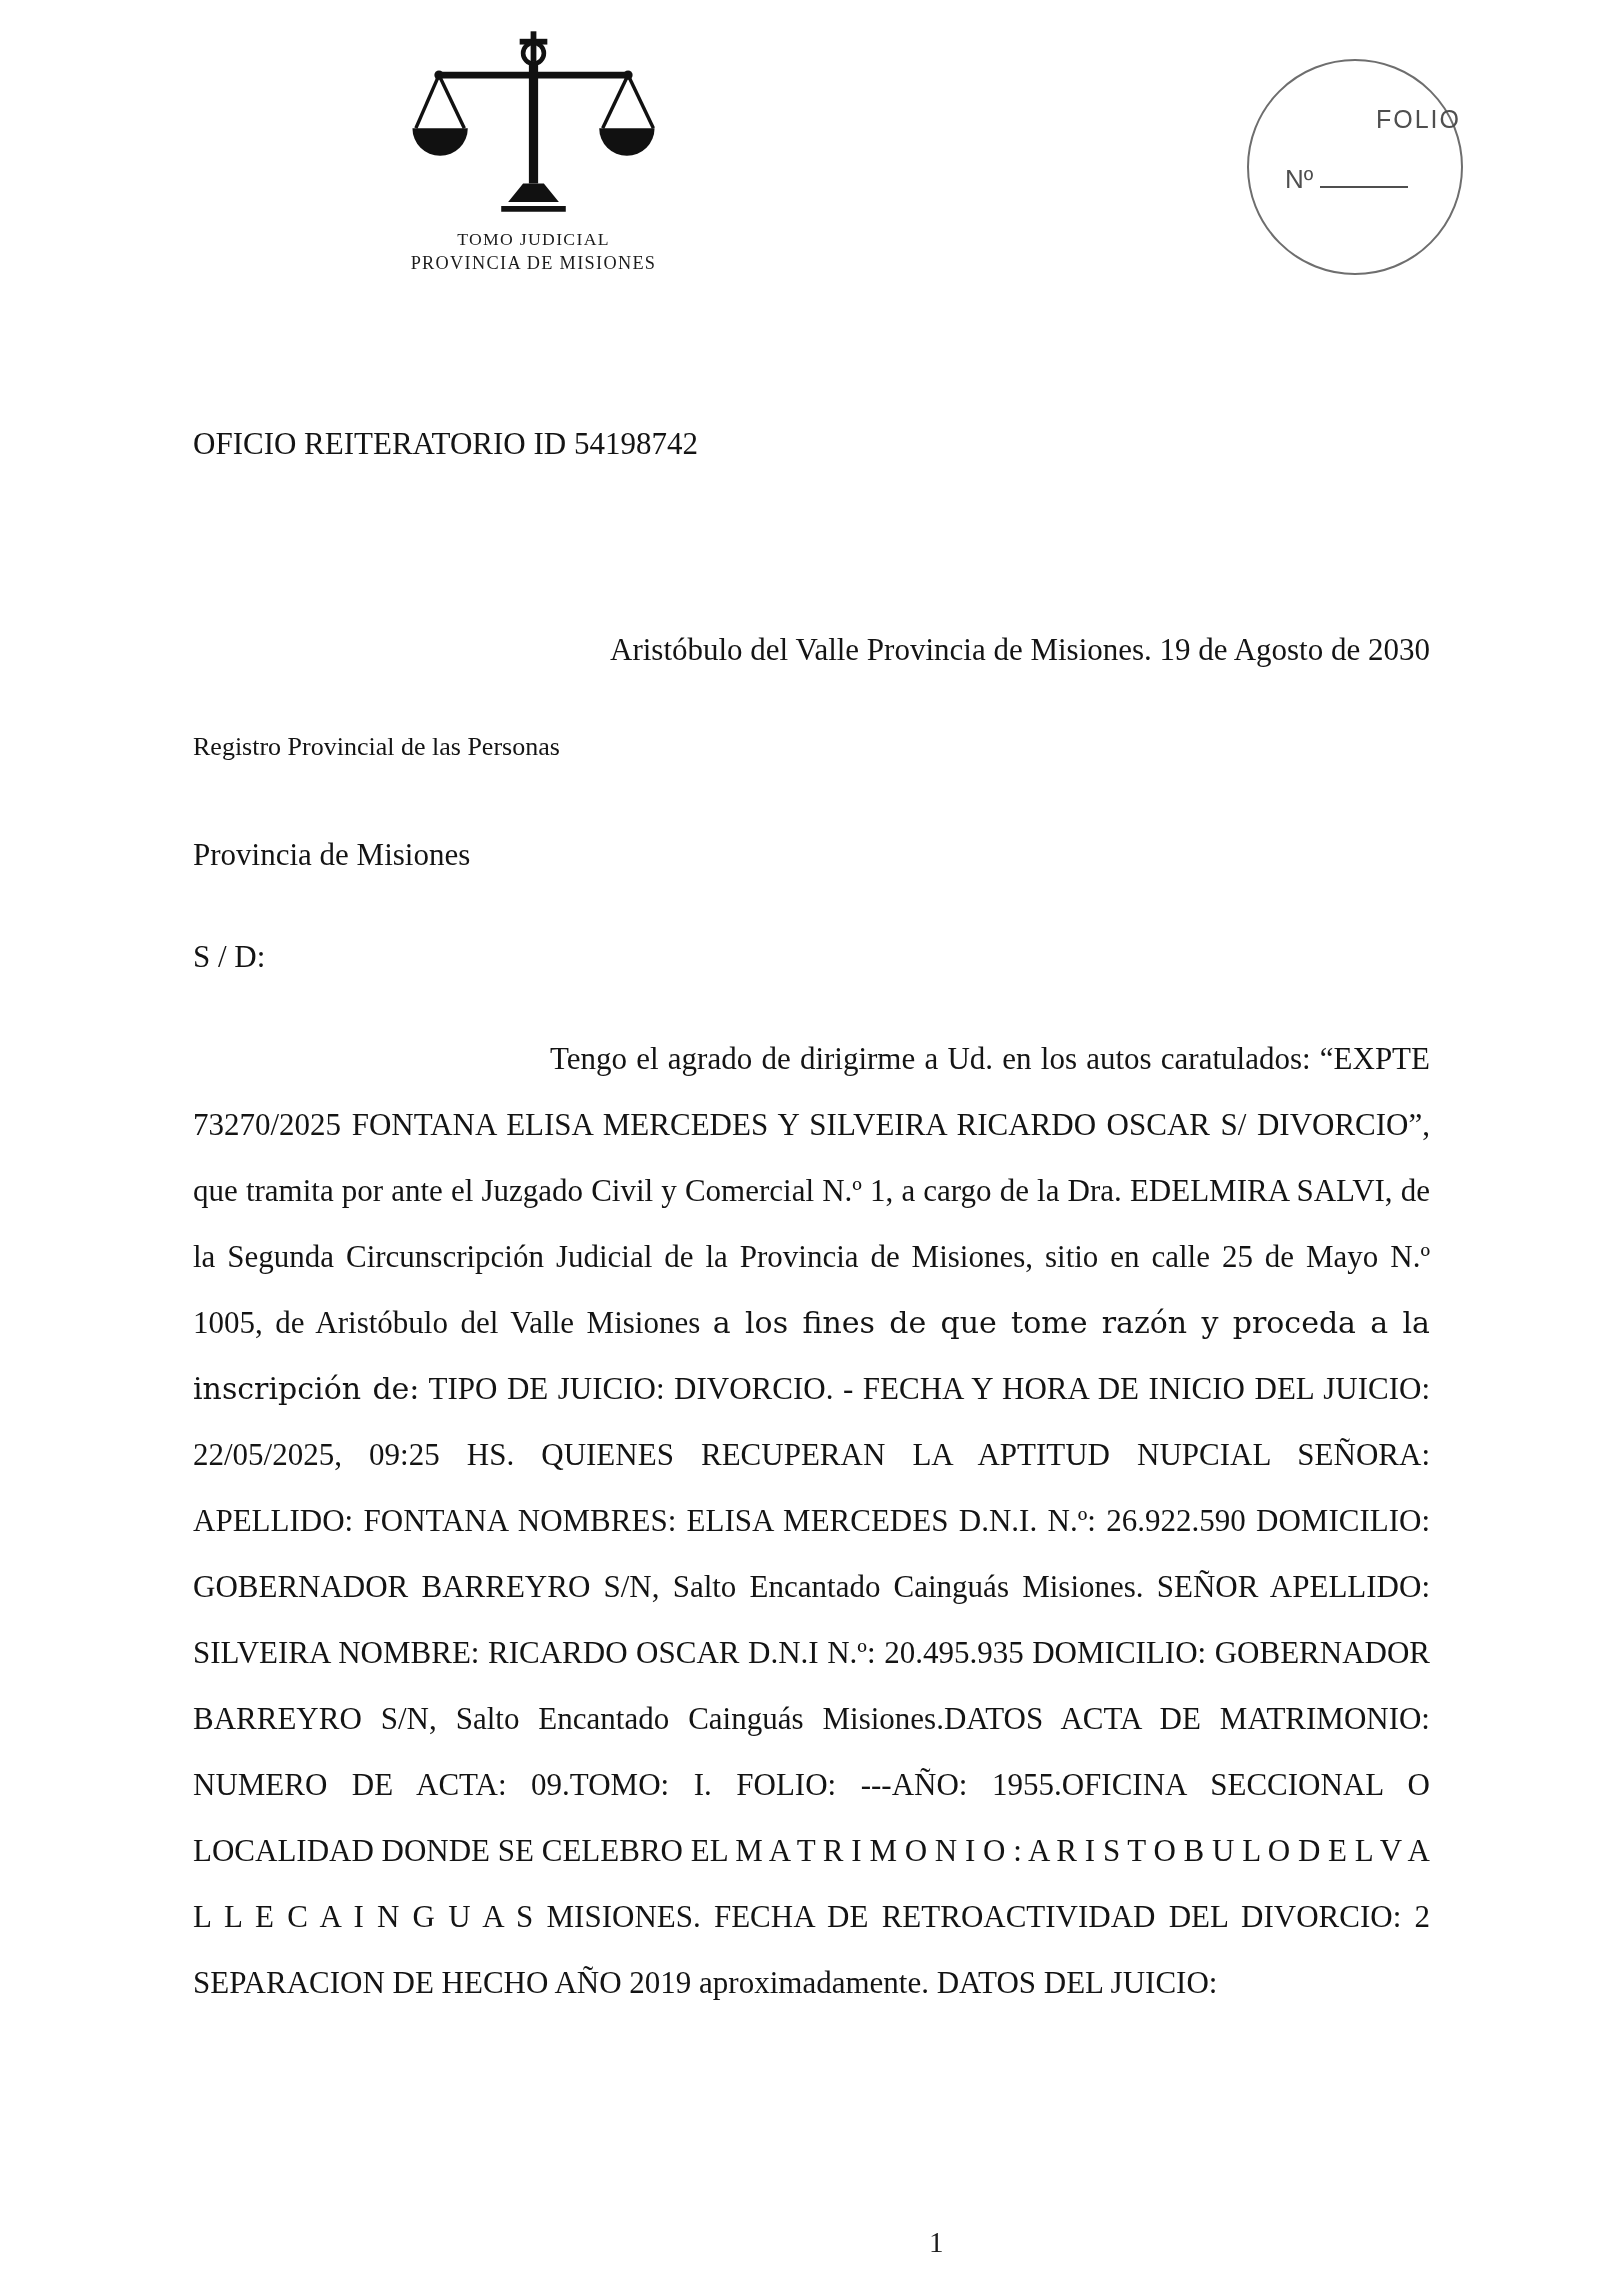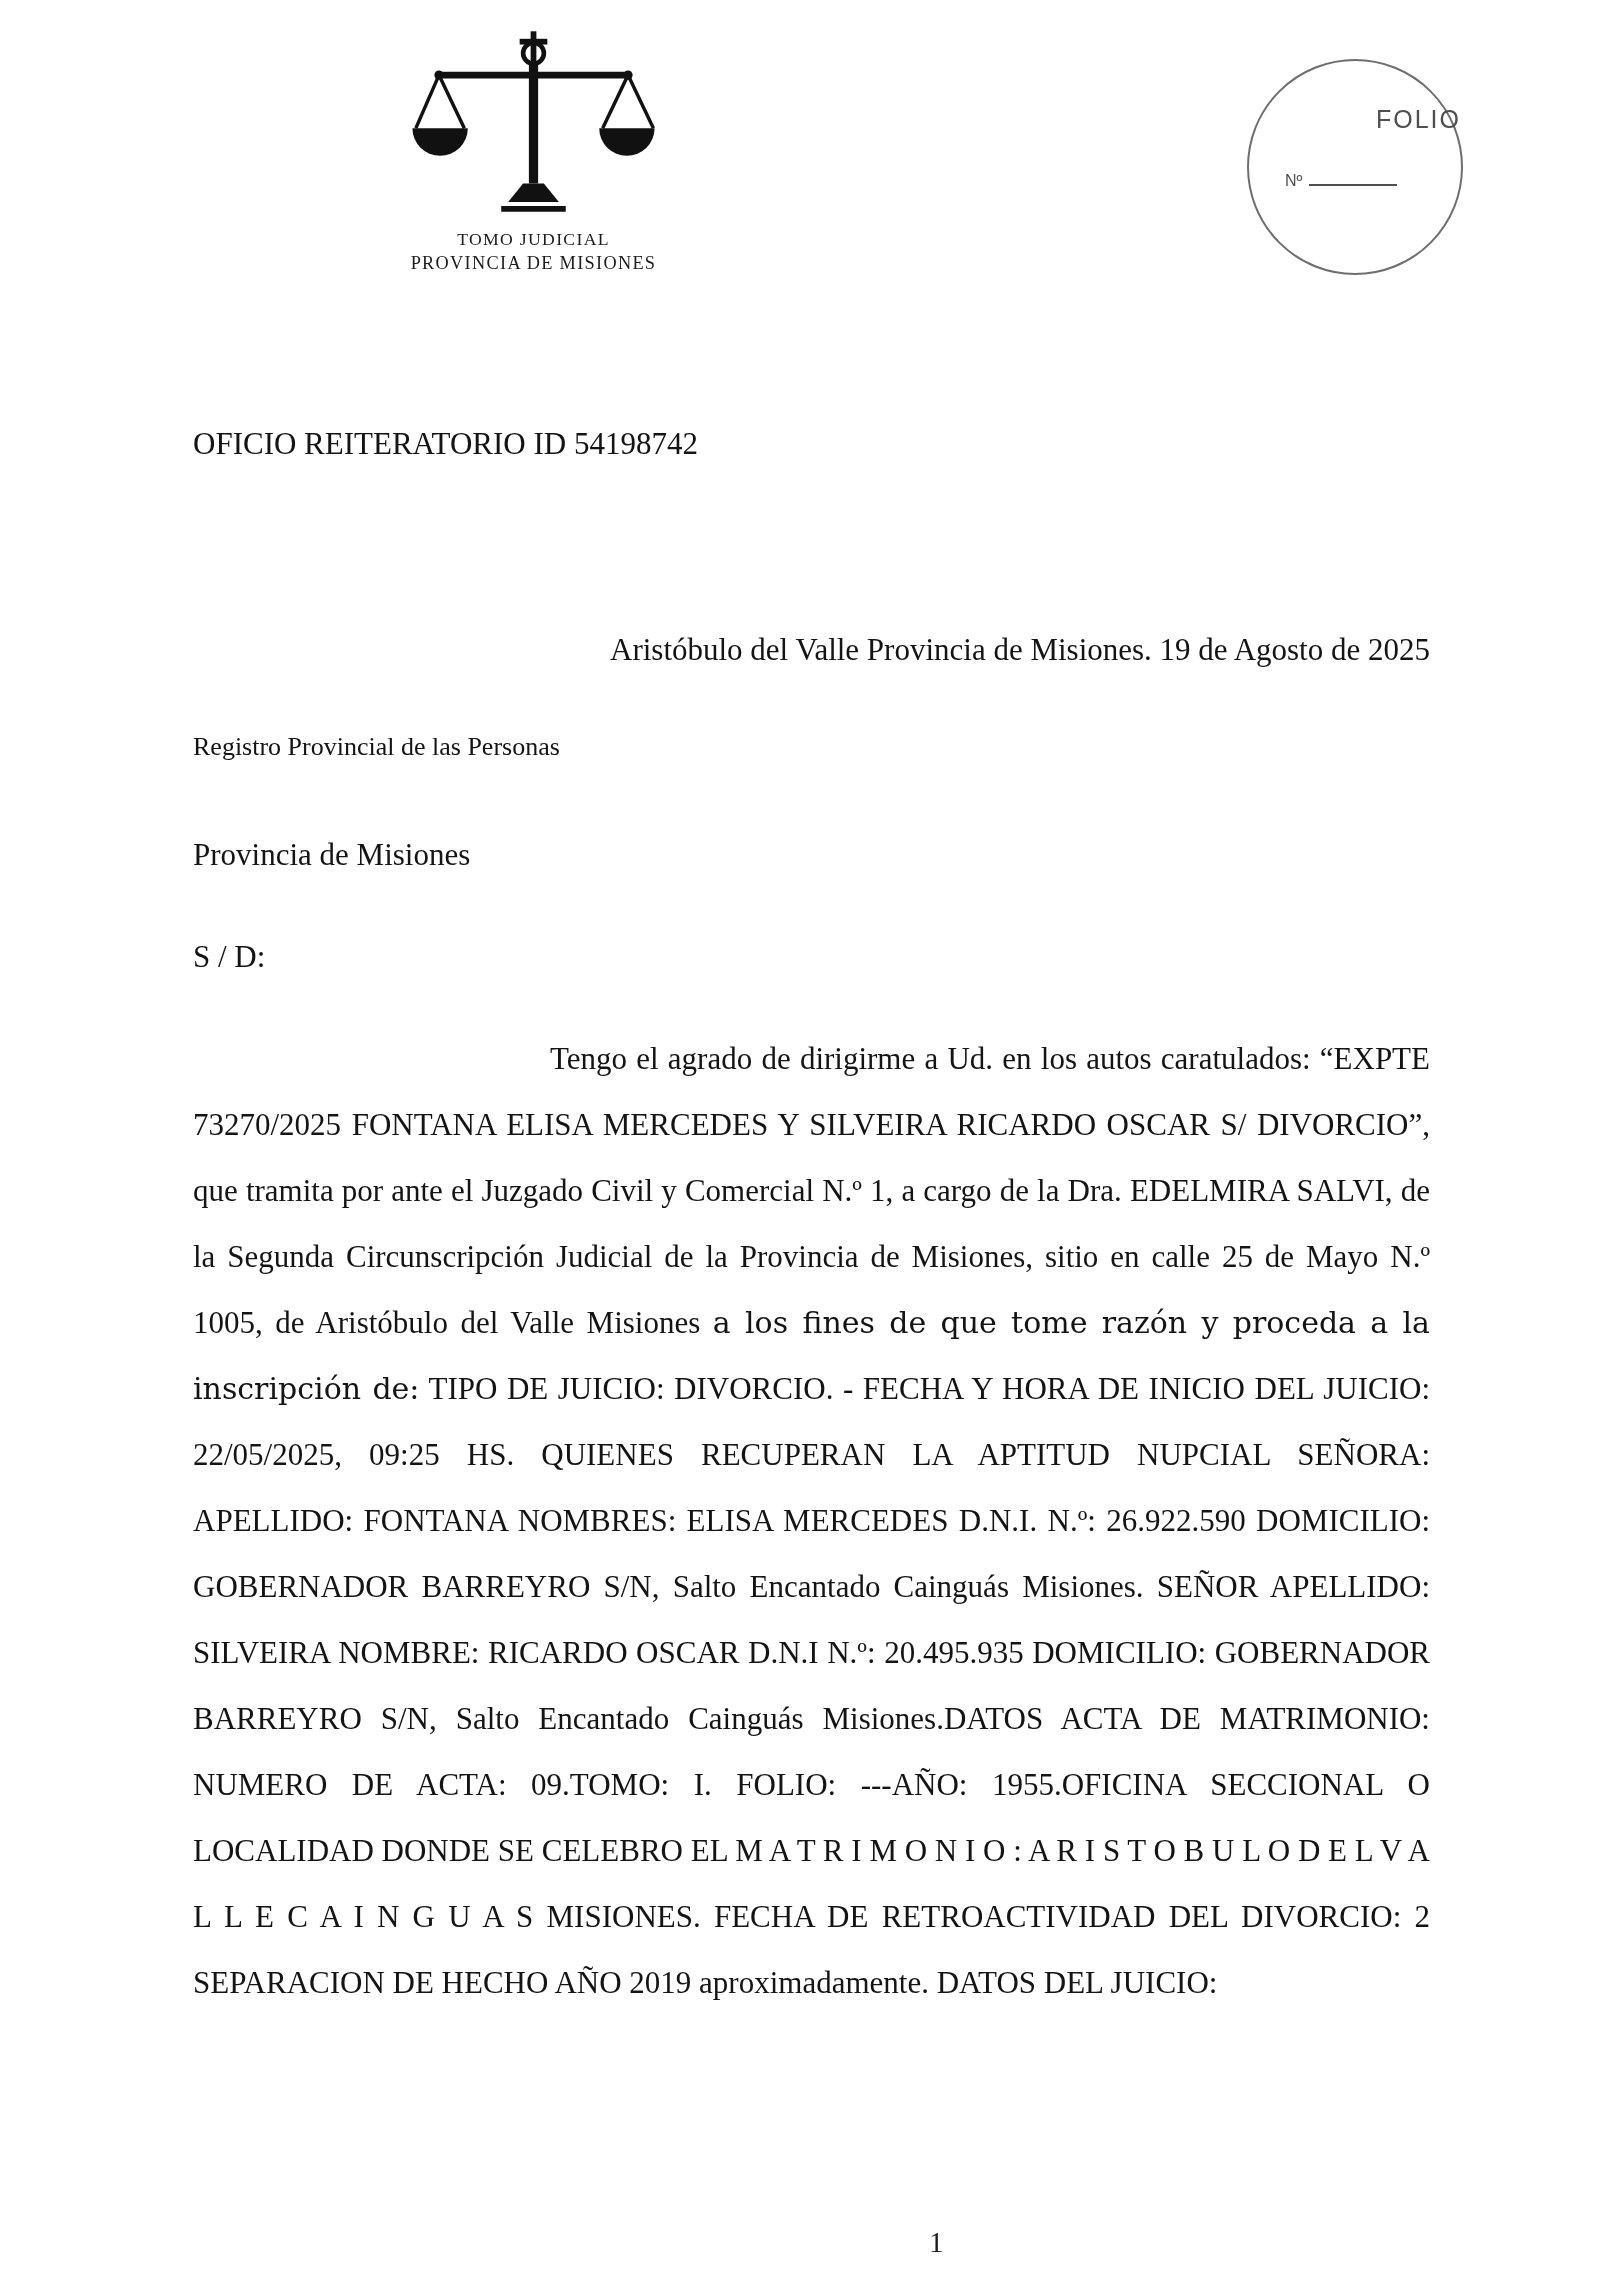--- a/index.html
+++ b/index.html
@@ -50,21 +50,21 @@
     font-family: "Liberation Sans", sans-serif;
     font-size: 25px;
     letter-spacing: 2px;
     color: #4f4f4f;
   }
   .folio-no {
     position: absolute;
     top: 103px;
     left: 36px;
     font-family: "Liberation Sans", sans-serif;
-    font-size: 16px;
+    font-size: 26px;
     color: #4f4f4f;
   }
   .folio-line {
     display: inline-block;
     width: 88px;
     height: 19.6px;
     border-bottom: 2px solid #4f4f4f;
     margin-left: 6.5px;
     vertical-align: baseline;
   }
@@ -172,21 +172,21 @@
 
   <div class="folio-stamp">
     <div class="folio-label">FOLIO</div>
     <div class="folio-no">
       <span>Nº</span><span class="folio-line"></span>
     </div>
   </div>
 
   <p class="doc-title">OFICIO REITERATORIO ID 54198742</p>
 
-  <p class="date-line">Aristóbulo del Valle Provincia de Misiones. 19 de Agosto de 2025</p>
+  <p class="date-line">Aristóbulo del Valle Provincia de Misiones. 19 de Agosto de 2030</p>
 
   <p class="recipient-1">Registro Provincial de las Personas</p>
 
   <p class="recipient-2">Provincia de Misiones</p>
 
   <p class="salutation">S / D:</p>
 
   <p class="body-par"><span>Tengo el agrado de dirigirme a Ud. en los autos caratulados: “EXPTE 73270/2025 FONTANA ELISA MERCEDES Y SILVEIRA RICARDO OSCAR S/ DIVORCIO”, que tramita por ante el Juzgado Civil y Comercial N.º 1, a cargo de la Dra. EDELMIRA SALVI, de la Segunda Circunscripción Judicial de la Provincia de Misiones, sitio en calle 25 de Mayo N.º 1005, de Aristóbulo  del Valle Misiones </span><span class="alt-font">a los fines de que tome razón y proceda a la inscripción de:</span><span> TIPO DE JUICIO: DIVORCIO. - FECHA Y HORA DE INICIO DEL JUICIO: 22/05/2025, 09:25 HS. QUIENES RECUPERAN LA APTITUD NUPCIAL SEÑORA: APELLIDO: FONTANA NOMBRES: ELISA MERCEDES D.N.I. N.º: 26.922.590 DOMICILIO: GOBERNADOR BARREYRO S/N, Salto Encantado Cainguás Misiones. SEÑOR APELLIDO: SILVEIRA NOMBRE: RICARDO OSCAR D.N.I N.º: 20.495.935 DOMICILIO: GOBERNADOR BARREYRO S/N, Salto Encantado Cainguás Misiones.DATOS ACTA DE MATRIMONIO: NUMERO DE ACTA: 09.TOMO: I. FOLIO: ---AÑO: 1955.OFICINA SECCIONAL O LOCALIDAD DONDE SE CELEBRO EL M A T R I M O N I O : A R I S T O B U L O D E L V A L L E C A I N G U A S MISIONES. FECHA DE RETROACTIVIDAD DEL DIVORCIO: 2 SEPARACION DE HECHO AÑO 2019 aproximadamente. DATOS DEL JUICIO:</span></p>
 
   <div class="page-number">1</div>

